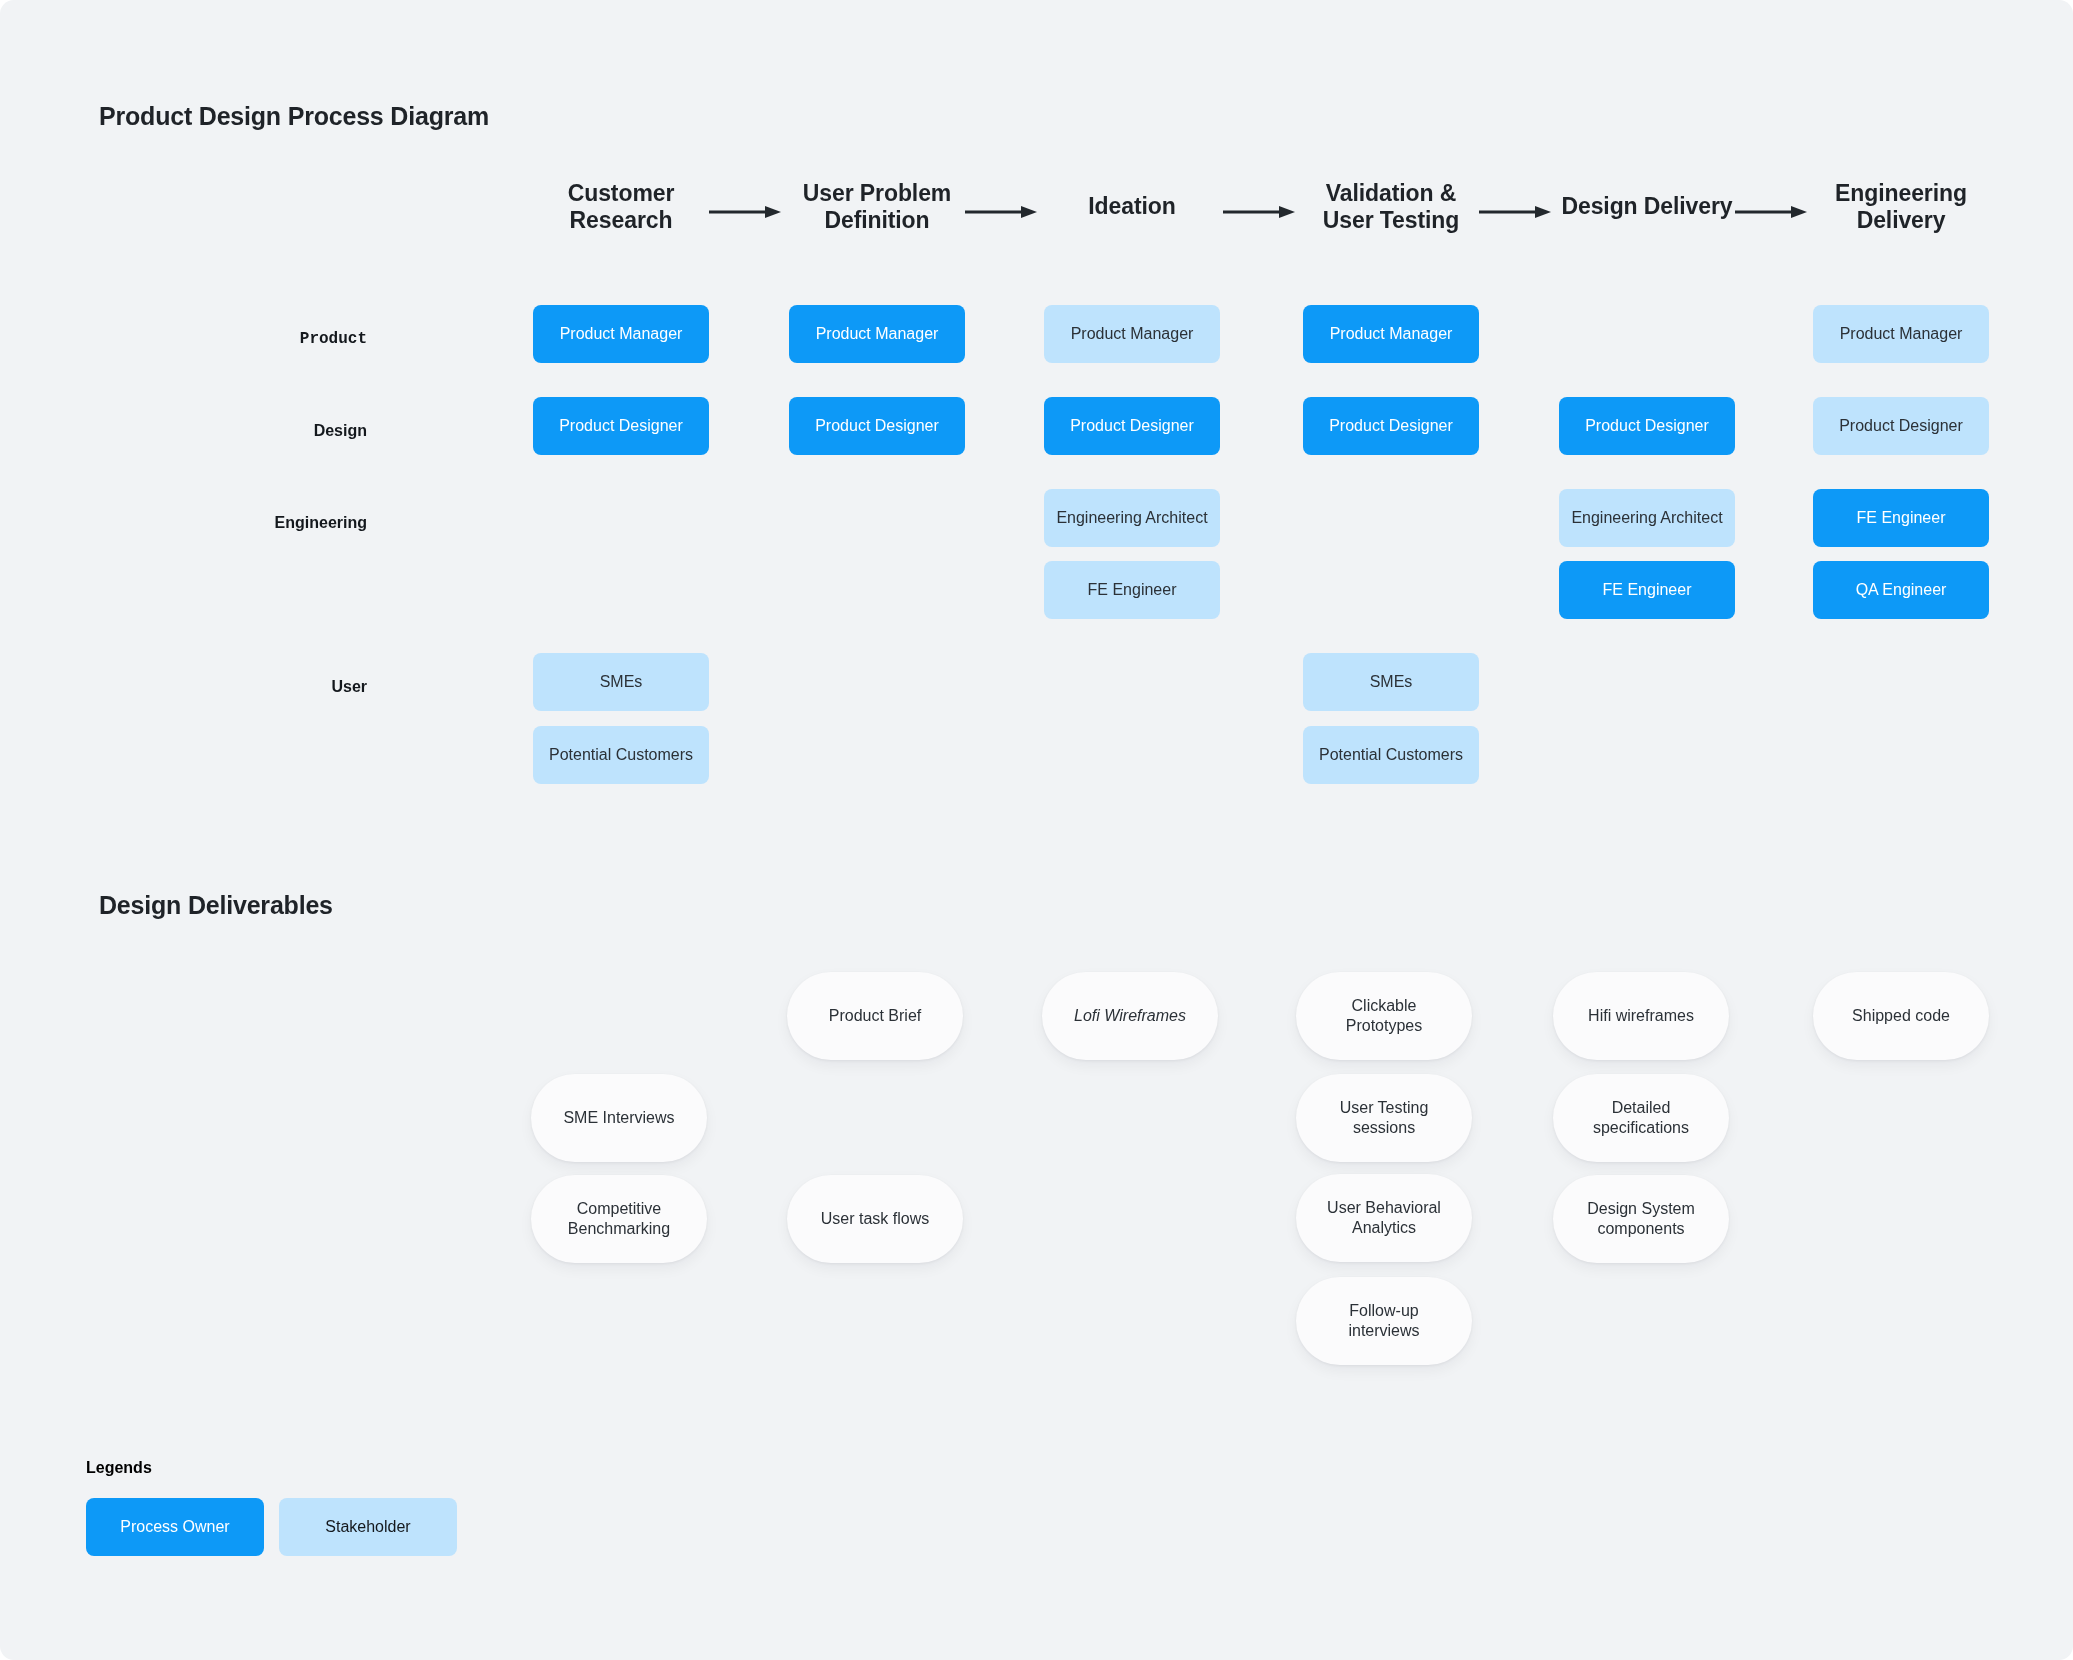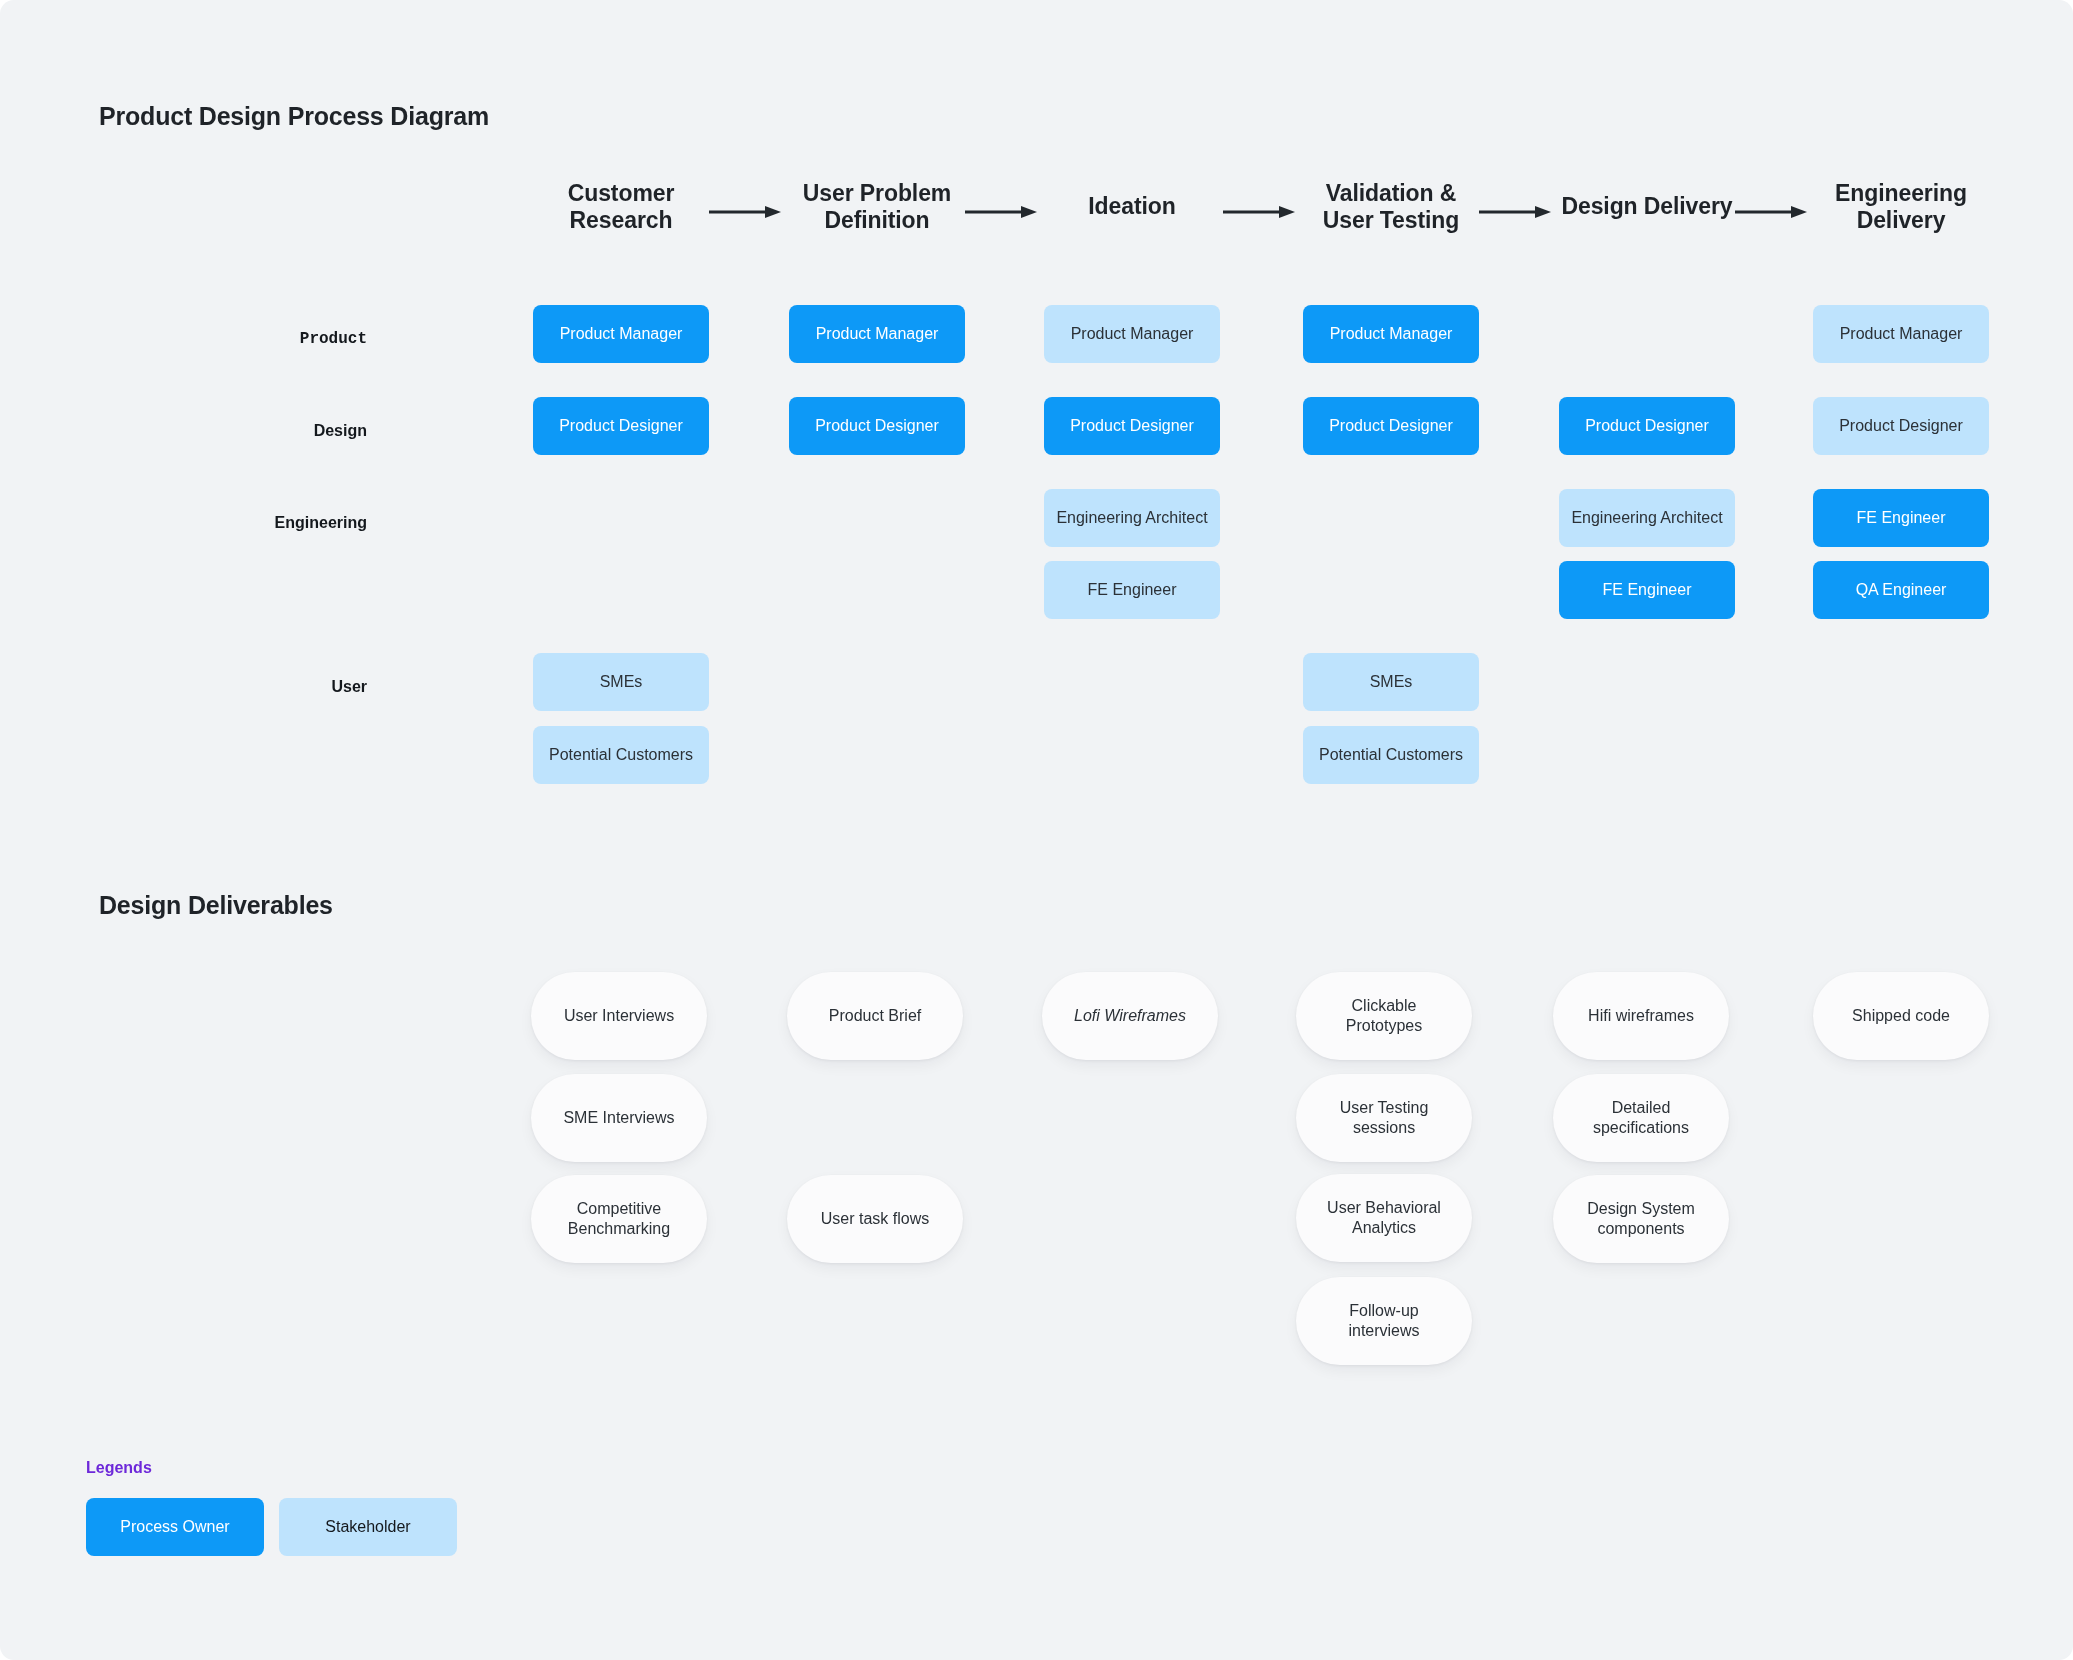--- a/index.html
+++ b/index.html
@@ -123,21 +123,21 @@
     padding: 0 16px;
   }
 
   
   #legends-title {
     position: absolute;
     left: 86px;
     top: 1459px;
     font-size: 16px;
     font-weight: bold;
-    color: #6d28d9;
+    color: #000000;
   }
   .legend-chip {
     position: absolute;
     top: 1498px;
     width: 178px;
     height: 58px;
     border-radius: 8px;
     display: flex;
     align-items: center;
     justify-content: center;
@@ -226,21 +226,20 @@
     <div class="chip stake" style="left: 1044px; top: 489px;">Engineering Architect</div>
     <div class="chip stake" style="left: 1044px; top: 561px;">FE Engineer</div>
     <div class="chip stake" style="left: 1559px; top: 489px;">Engineering Architect</div>
     <div class="chip owner" style="left: 1559px; top: 561px;">FE Engineer</div>
     <div class="chip owner" style="left: 1813px; top: 489px;">FE Engineer</div>
     <div class="chip owner" style="left: 1813px; top: 561px;">QA Engineer</div>
     <div class="chip stake" style="left: 533px; top: 653px;">SMEs</div>
     <div class="chip stake" style="left: 533px; top: 726px;">Potential Customers</div>
     <div class="chip stake" style="left: 1303px; top: 653px;">SMEs</div>
     <div class="chip stake" style="left: 1303px; top: 726px;">Potential Customers</div>
-    <div class="pill" style="left: 531px; top: 972px;">User Interviews</div>
     <div class="pill" style="left: 531px; top: 1074px;">SME Interviews</div>
     <div class="pill" style="left: 531px; top: 1175px;">Competitive Benchmarking</div>
     <div class="pill" style="left: 787px; top: 972px;">Product Brief</div>
     <div class="pill" style="left: 787px; top: 1175px;">User task flows</div>
     <div class="pill" style="left: 1042px; top: 972px; font-style: italic;">Lofi Wireframes</div>
     <div class="pill" style="left: 1296px; top: 972px;">Clickable Prototypes</div>
     <div class="pill" style="left: 1296px; top: 1074px;">User Testing sessions</div>
     <div class="pill" style="left: 1296px; top: 1174px;">User Behavioral Analytics</div>
     <div class="pill" style="left: 1296px; top: 1277px;">Follow-up interviews</div>
     <div class="pill" style="left: 1553px; top: 972px;">Hifi wireframes</div>

